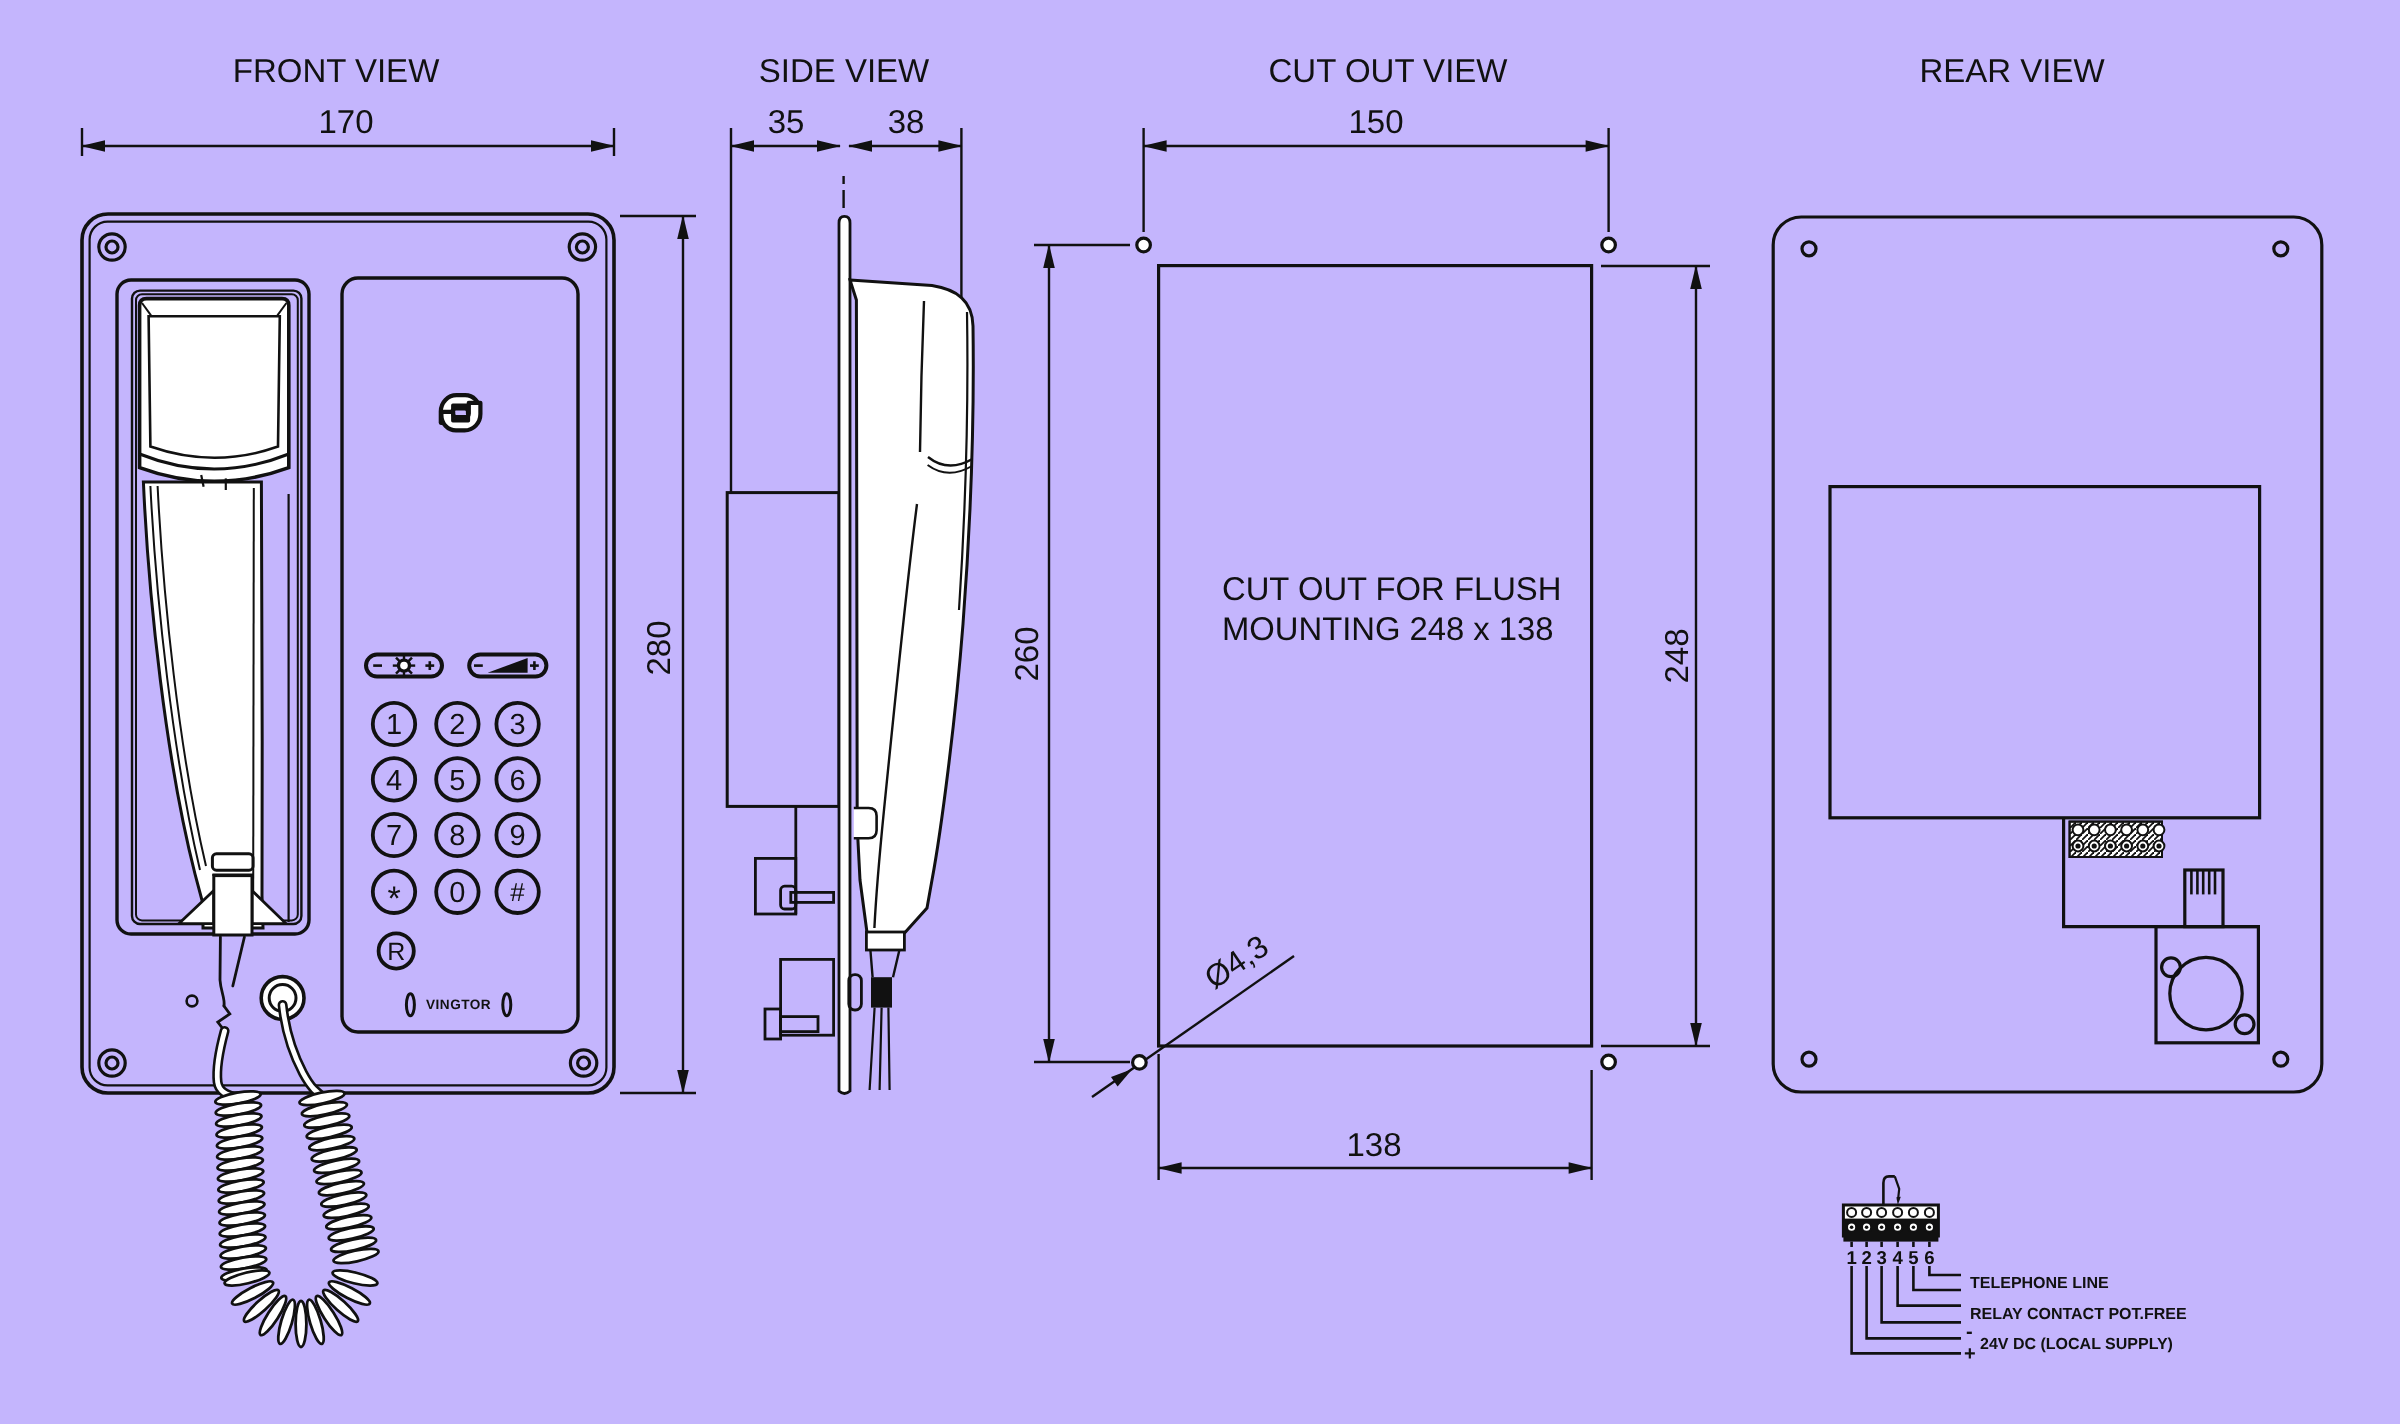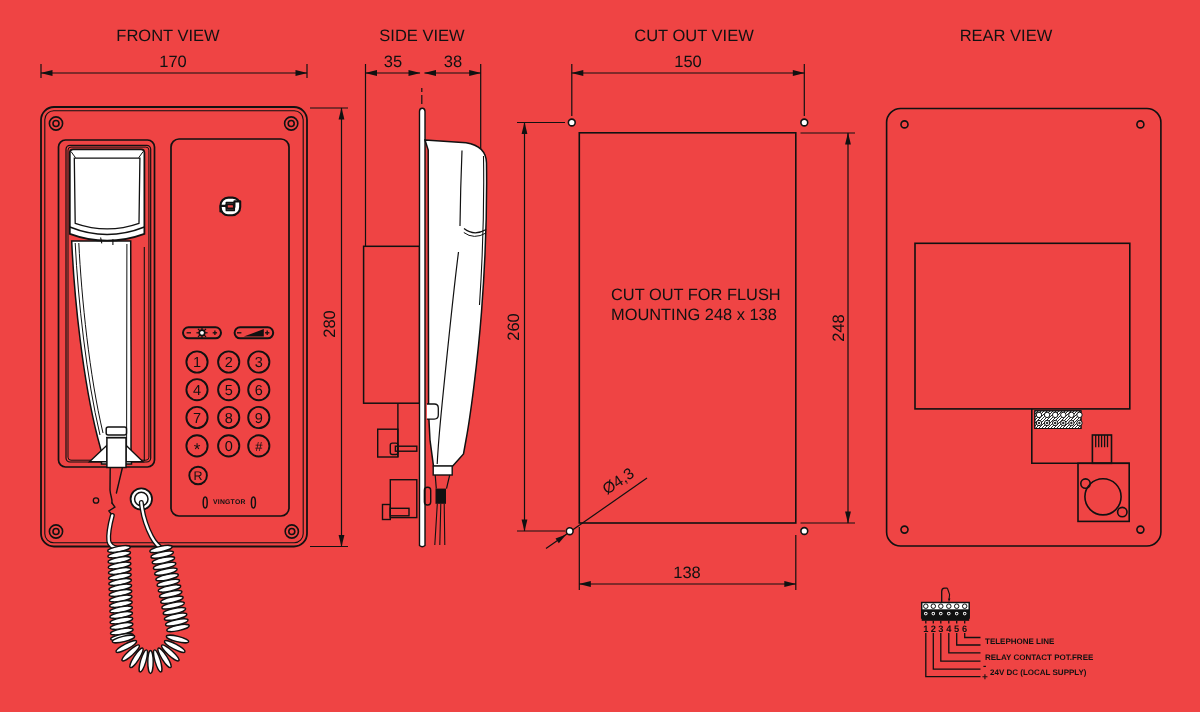--- a/index.html
+++ b/index.html
@@ -1,16 +1,16 @@
 <!DOCTYPE html>
 <html><head>
 <meta charset="utf-8">
 <style>
   html,body{margin:0;padding:0;background:#fff;}
-  .page{position:relative;width:1200px;height:712px;background:#ef4444;overflow:hidden;}
+  .page{position:relative;width:1200px;height:712px;background:#c4b5fd;overflow:hidden;}
   svg{will-change:transform;}
   svg text{font-family:"Liberation Sans",sans-serif;fill:#111;-webkit-font-smoothing:antialiased;text-rendering:geometricPrecision;}
 </style>
 </head>
 <body>
 <div class="page">
 <svg width="1200" height="712" viewBox="0 0 1200 712">
 <defs>
   <marker id="ar" markerWidth="14" markerHeight="8" refX="12.5" refY="4" orient="auto-start-reverse" markerUnits="userSpaceOnUse">
     <path d="M13 4 L1 1.1 L1 6.9 Z" fill="#111"></path>

